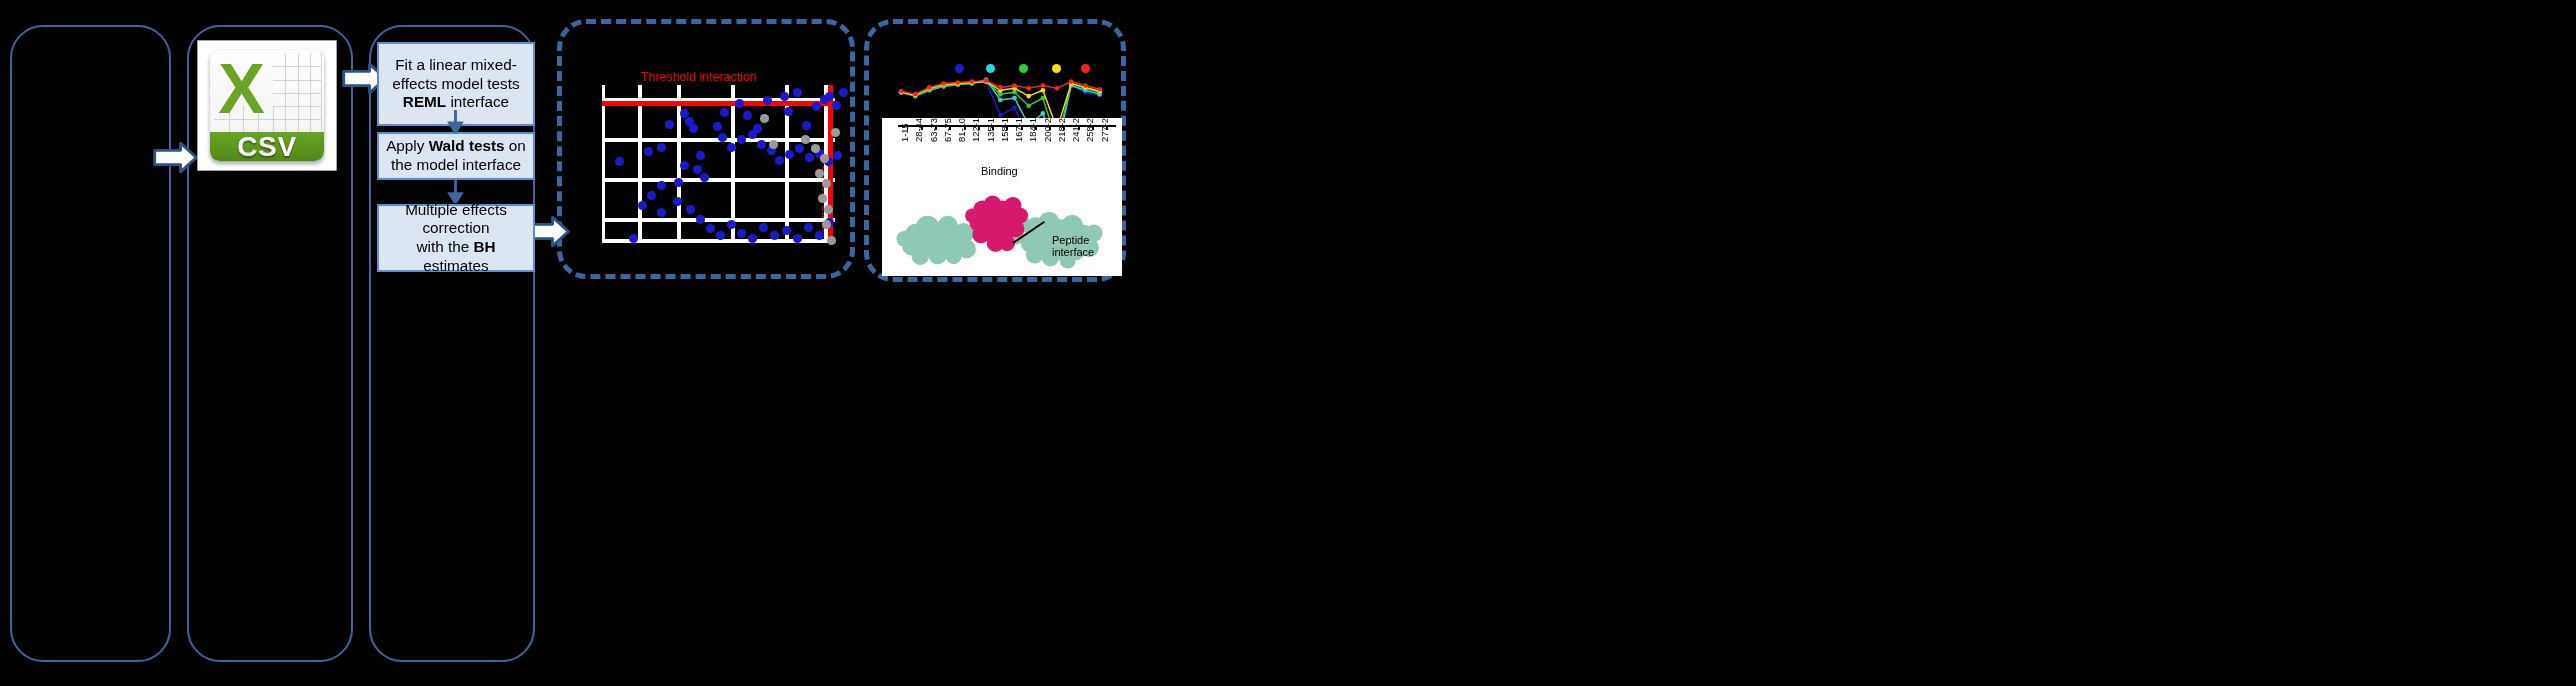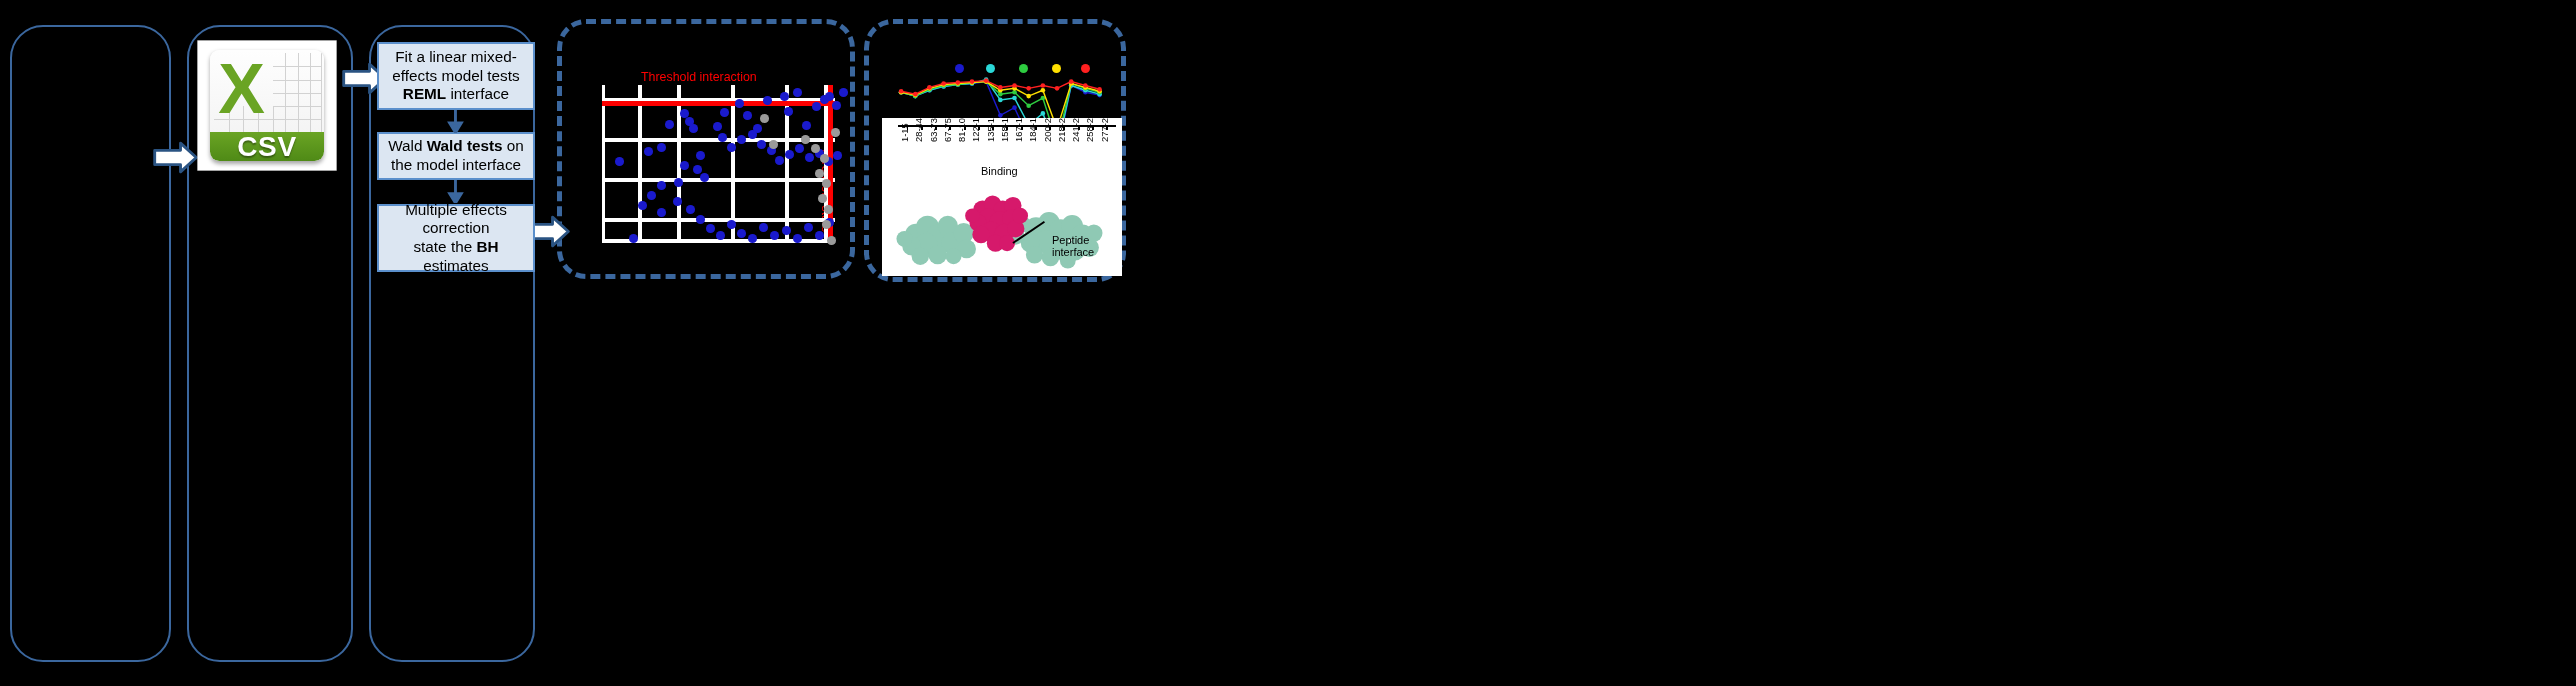--- a/index.html
+++ b/index.html
@@ -128,30 +128,30 @@
       <div class="cell" style="left:29%;top:84%;width:13%;height:16%;"></div>
       <div class="cell" style="left:42%;top:84%;width:13%;height:16%;"></div>
     </div>
     <div class="xmark" style="font-size:70px;">X</div>
     <div class="csvband">
       <span style="font-size:28px;">CSV</span>
     </div>
   </div>
 </div>
 
-<div class="procbox" style="left:377px;top:42px;width:158px;height:68px;font-size:15.3px;">
+<div class="procbox" style="left:377px;top:42px;width:158px;height:84px;font-size:15.3px;">
   <div class="t"><span>Fit a linear mixed-</span><br><span>effects model tests</span><br><b>REML</b><span> interface</span></div>
 </div>
 
 <div class="procbox" style="left:377px;top:132px;width:158px;height:48px;font-size:15.3px;">
-  <div class="t"><span>Wald </span><b>Wald tests</b><span> on</span><br><span>the model interface</span></div>
+  <div class="t"><span>Apply </span><b>Wald tests</b><span> on</span><br><span>the model interface</span></div>
 </div>
 
 <div class="procbox" style="left:377px;top:204px;width:158px;height:68px;font-size:15.3px;">
-  <div class="t"><span>Multiple effects</span><br><span>correction</span><br><span>state the </span><b>BH</b><span> estimates</span></div>
+  <div class="t"><span>Multiple effects</span><br><span>correction</span><br><span>with the </span><b>BH</b><span> estimates</span></div>
 </div>
 
 <div class="blockarrow" style="left:446px;top:110px;">
   <svg width="20.4" height="22.5" viewBox="0 0 28 31">
     <path d="M13 0 V20 M13 31 L5 18 H21 Z" stroke="#3b679e" stroke-width="4" fill="#3b679e"></path>
   </svg>
 </div>
 <div class="blockarrow" style="left:446px;top:180px;">
   <svg width="20.4" height="23" viewBox="0 0 28 32">
     <path d="M13 0 V21 M13 32 L5 19 H21 Z" stroke="#3b679e" stroke-width="4" fill="#3b679e"></path>

